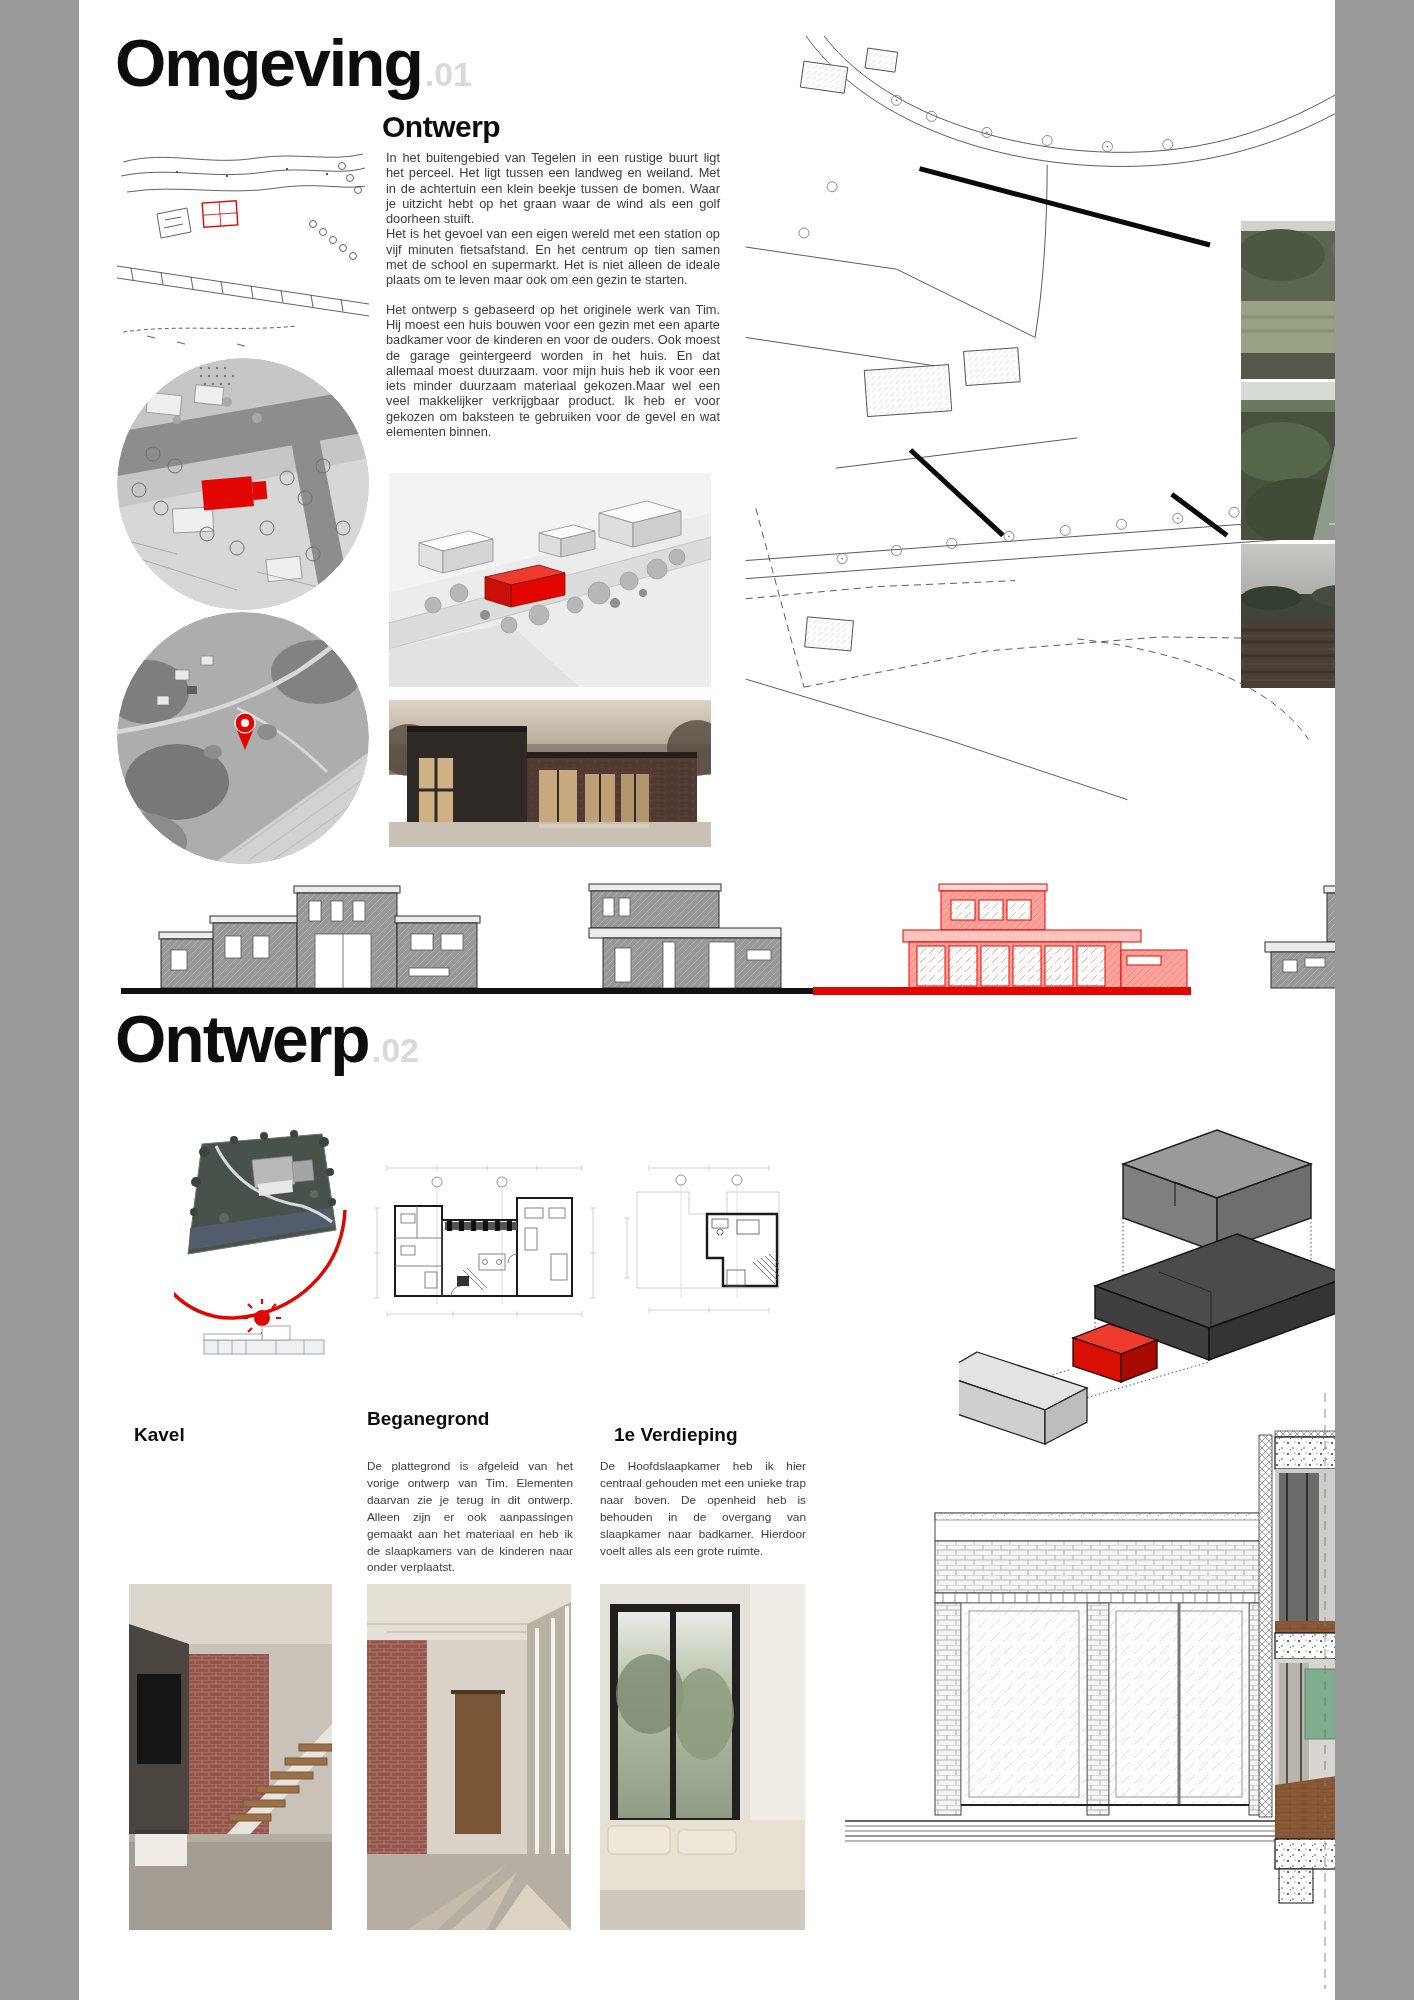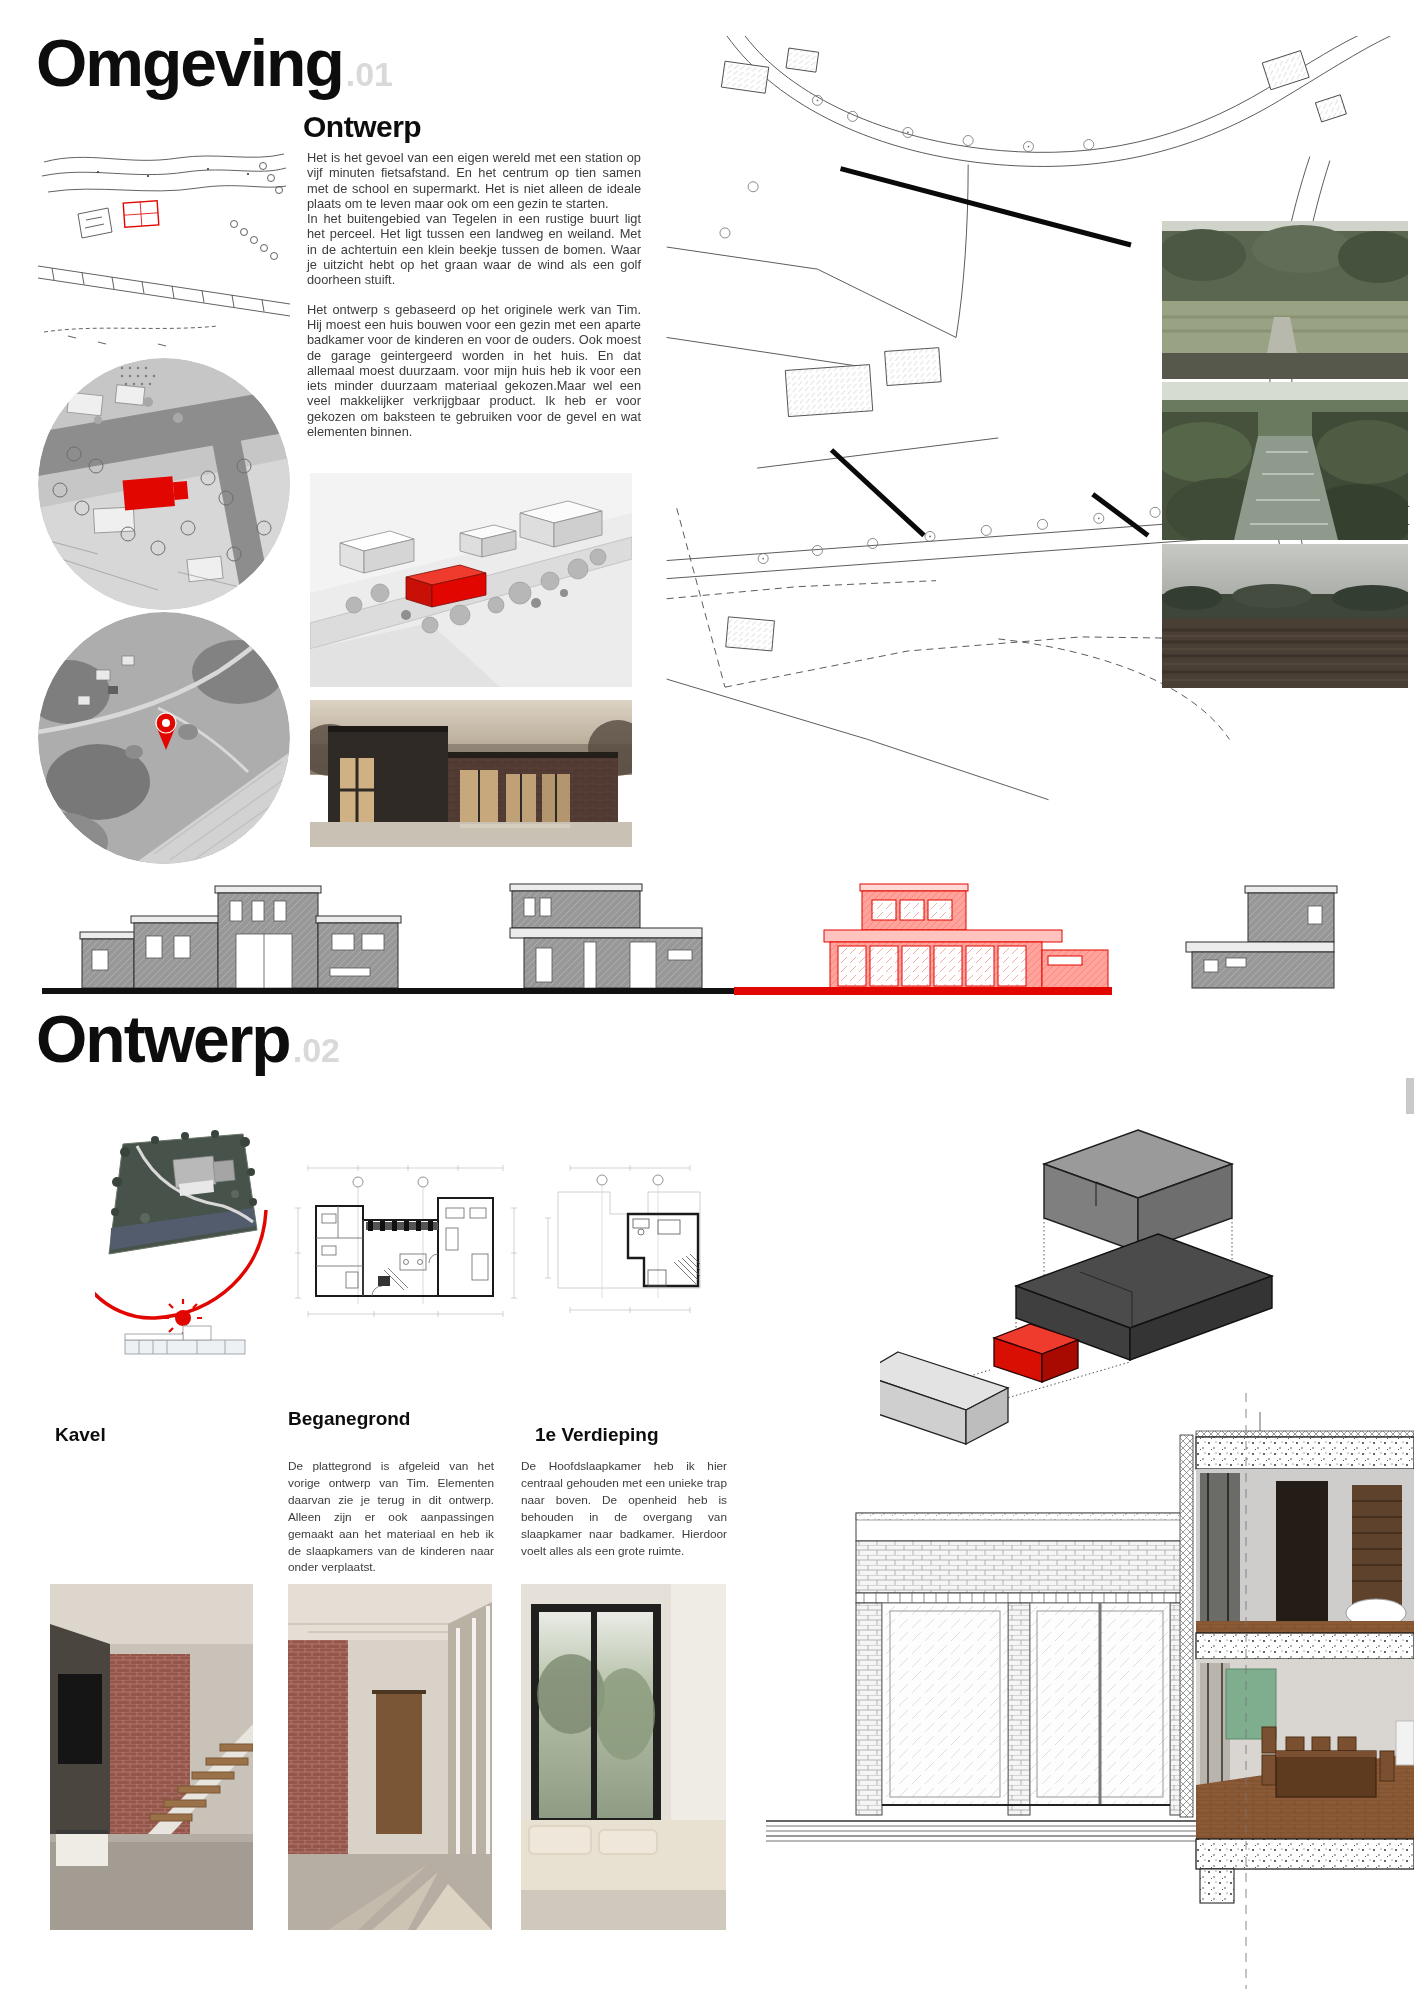--- a/index.html
+++ b/index.html
@@ -1,16 +1,16 @@
 <!DOCTYPE html>
 <html><head>
 <meta charset="utf-8">
 <style>
   html,body{margin:0;padding:0;background:#9a9a9a;}
-  .poster{position:relative;width:1414px;height:2000px;background:#ffffff;margin:0 auto;
+  .poster{position:relative;width:1256px;height:2000px;background:#ffffff;margin:0 auto;
           font-family:"Liberation Sans",sans-serif;overflow:hidden;}
   .abs{position:absolute;}
   .big-title{font-weight:800;font-size:66px;line-height:1;letter-spacing:-2px;color:#0d0d0d;white-space:nowrap;}
   .big-index{font-weight:700;font-size:34px;letter-spacing:0;color:#d9d9d9;margin-left:3px;}
   .sub-heading{font-weight:700;font-size:30px;color:#0d0d0d;letter-spacing:-0.5px;}
   .body-text{font-size:12.8px;line-height:15.3px;text-align:justify;color:#3c3c3c;}
   .body-text p{margin:0;}
   .body-text p.gap{margin-top:14px;}
   .col-heading{font-weight:700;font-size:19px;color:#0d0d0d;}
   .col-text{font-size:11.8px;line-height:16.9px;text-align:justify;color:#3c3c3c;}
@@ -219,22 +219,22 @@
       <g>
         <path d="M118.5,115 L137.5,115 L128,138 Z" fill="#e10600"></path>
         <circle cx="128" cy="111" r="10" fill="#e10600" stroke="#ffffff" stroke-width="1.2"></circle>
         <circle cx="128" cy="111" r="4" fill="#ffffff"></circle>
       </g>
     </svg>
   </div>
 
   <div class="abs sub-heading" style="left:303px;top:110px;">Ontwerp</div>
   <div class="abs body-text" style="left:307px;top:150px;width:334px;">
+    <p>In het buitengebied van Tegelen in een rustige buurt ligt het perceel. Het ligt tussen een landweg en weiland. Met in de achtertuin een klein beekje tussen de bomen. Waar je uitzicht hebt op het graan waar de wind als een golf doorheen stuift.</p>
     <p>Het is het gevoel van een eigen wereld met een station op vijf minuten fietsafstand. En het centrum op tien samen met de school en supermarkt. Het is niet alleen de ideale plaats om te leven maar ook om een gezin te starten.</p>
-    <p>In het buitengebied van Tegelen in een rustige buurt ligt het perceel. Het ligt tussen een landweg en weiland. Met in de achtertuin een klein beekje tussen de bomen. Waar je uitzicht hebt op het graan waar de wind als een golf doorheen stuift.</p>
     <p class="gap">Het ontwerp s gebaseerd op het originele werk van Tim. Hij moest een huis bouwen voor een gezin met een aparte badkamer voor de kinderen en voor de ouders. Ook moest de garage geintergeerd worden in het huis. En dat allemaal moest duurzaam. voor mijn huis heb ik voor een iets minder duurzaam materiaal gekozen.Maar wel een veel makkelijker verkrijgbaar product. Ik heb er voor gekozen om baksteen te gebruiken voor de gevel en wat elementen binnen.</p>
   </div>
 
   <div class="abs" style="left:310px;top:473px;">
     <svg width="322" height="214" viewBox="0 0 322 214">
       <rect width="322" height="214" fill="#f3f3f3"></rect>
       <polygon points="0,214 0,120 322,40 322,214" fill="#ececec"></polygon>
       <polygon points="0,150 322,64 322,86 0,176" fill="#dcdcdc" stroke="#bdbdbd" stroke-width="0.8"></polygon>
       <polygon points="0,214 0,176 120,150 190,214" fill="#e2e2e2"></polygon>
       <g stroke="#8e8e8e" stroke-width="0.8">

